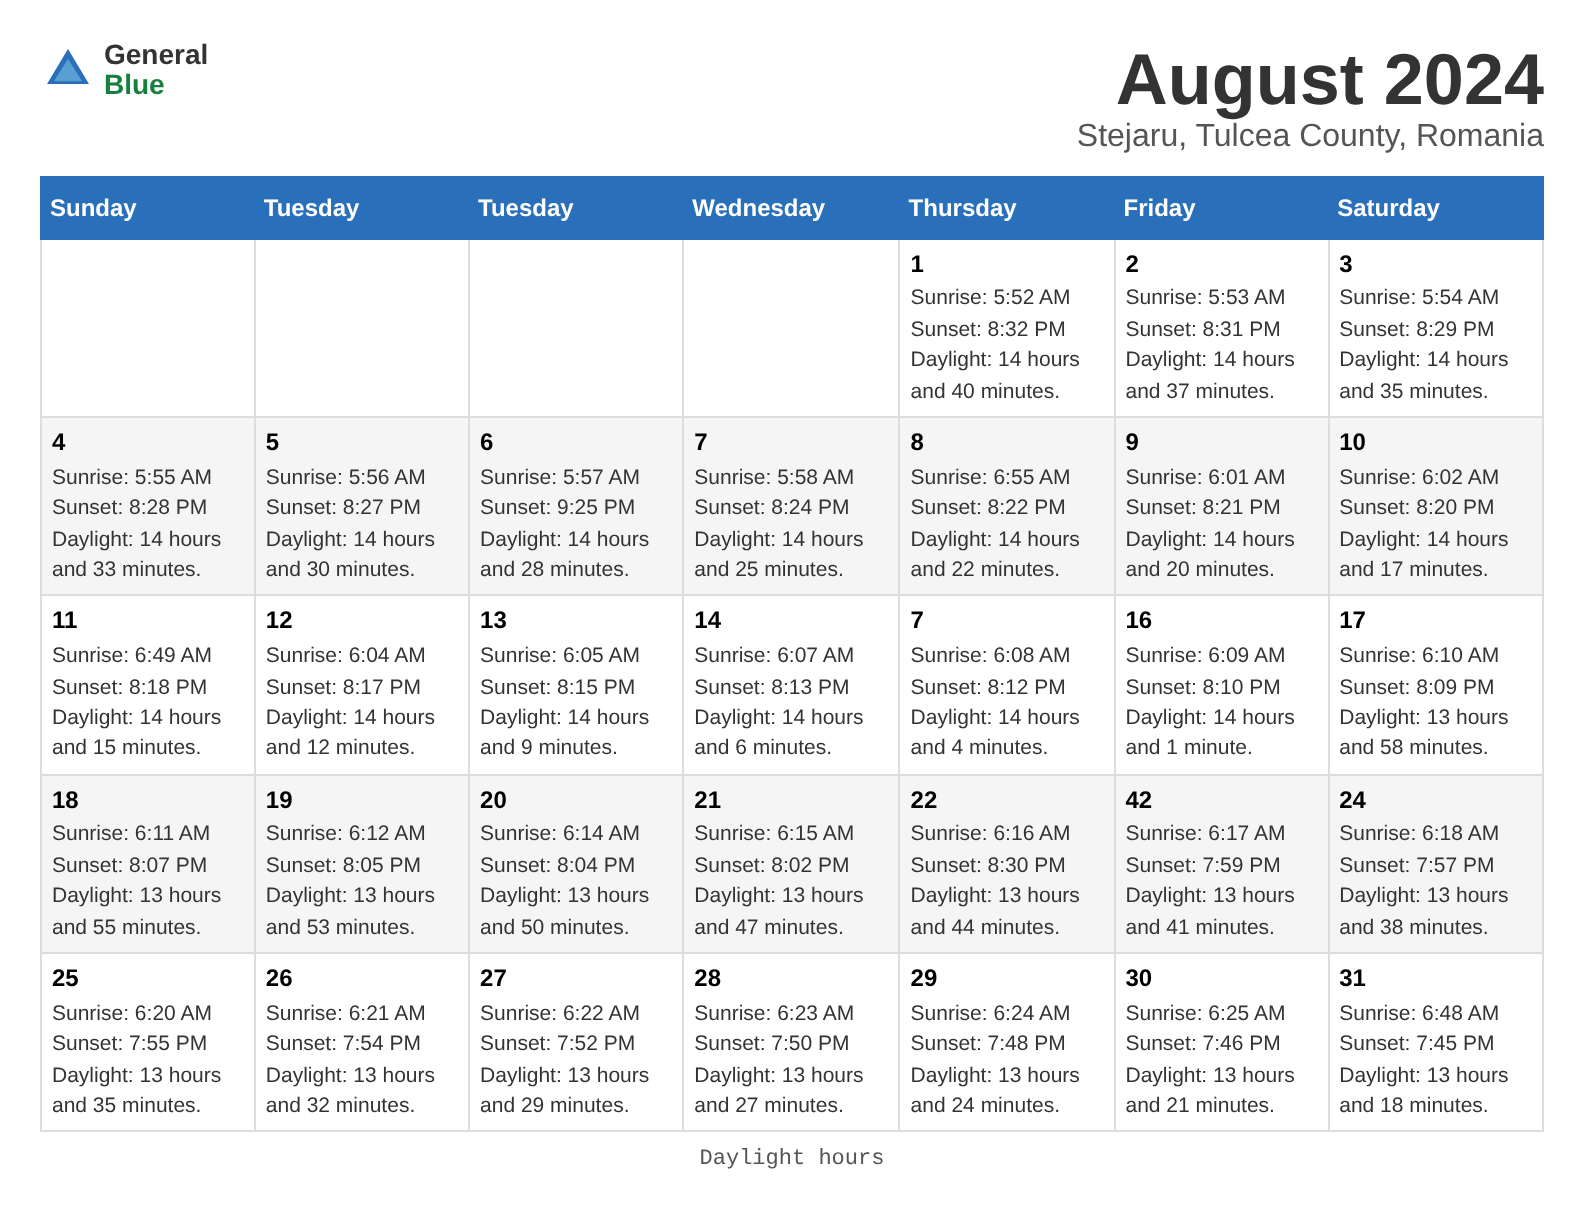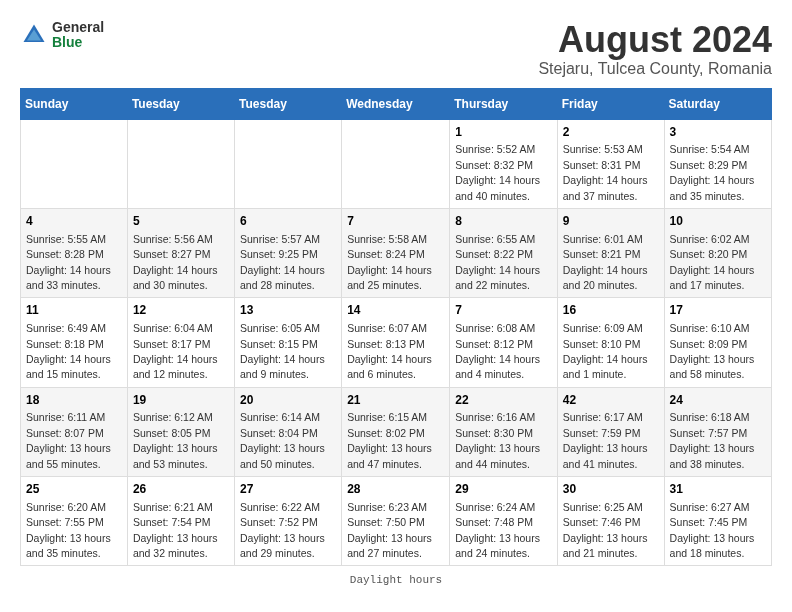--- a/index.html
+++ b/index.html
@@ -321,21 +321,21 @@
         <span class="day-info">Daylight: 13 hours and 24 minutes.</span>
       </td>
         <td>
         <span class="day-num">30</span>
         <span class="day-info">Sunrise: 6:25 AM</span><br>
         <span class="day-info">Sunset: 7:46 PM</span><br>
         <span class="day-info">Daylight: 13 hours and 21 minutes.</span>
       </td>
         <td>
         <span class="day-num">31</span>
-        <span class="day-info">Sunrise: 6:27 AM</span><br>
+        <span class="day-info">Sunrise: 6:48 AM</span><br>
         <span class="day-info">Sunset: 7:45 PM</span><br>
         <span class="day-info">Daylight: 13 hours and 18 minutes.</span>
       </td>
       </tr>
     </tbody>
 </table>
 
 <div class="footer-note">
   <span>Daylight hours</span>
 </div>

